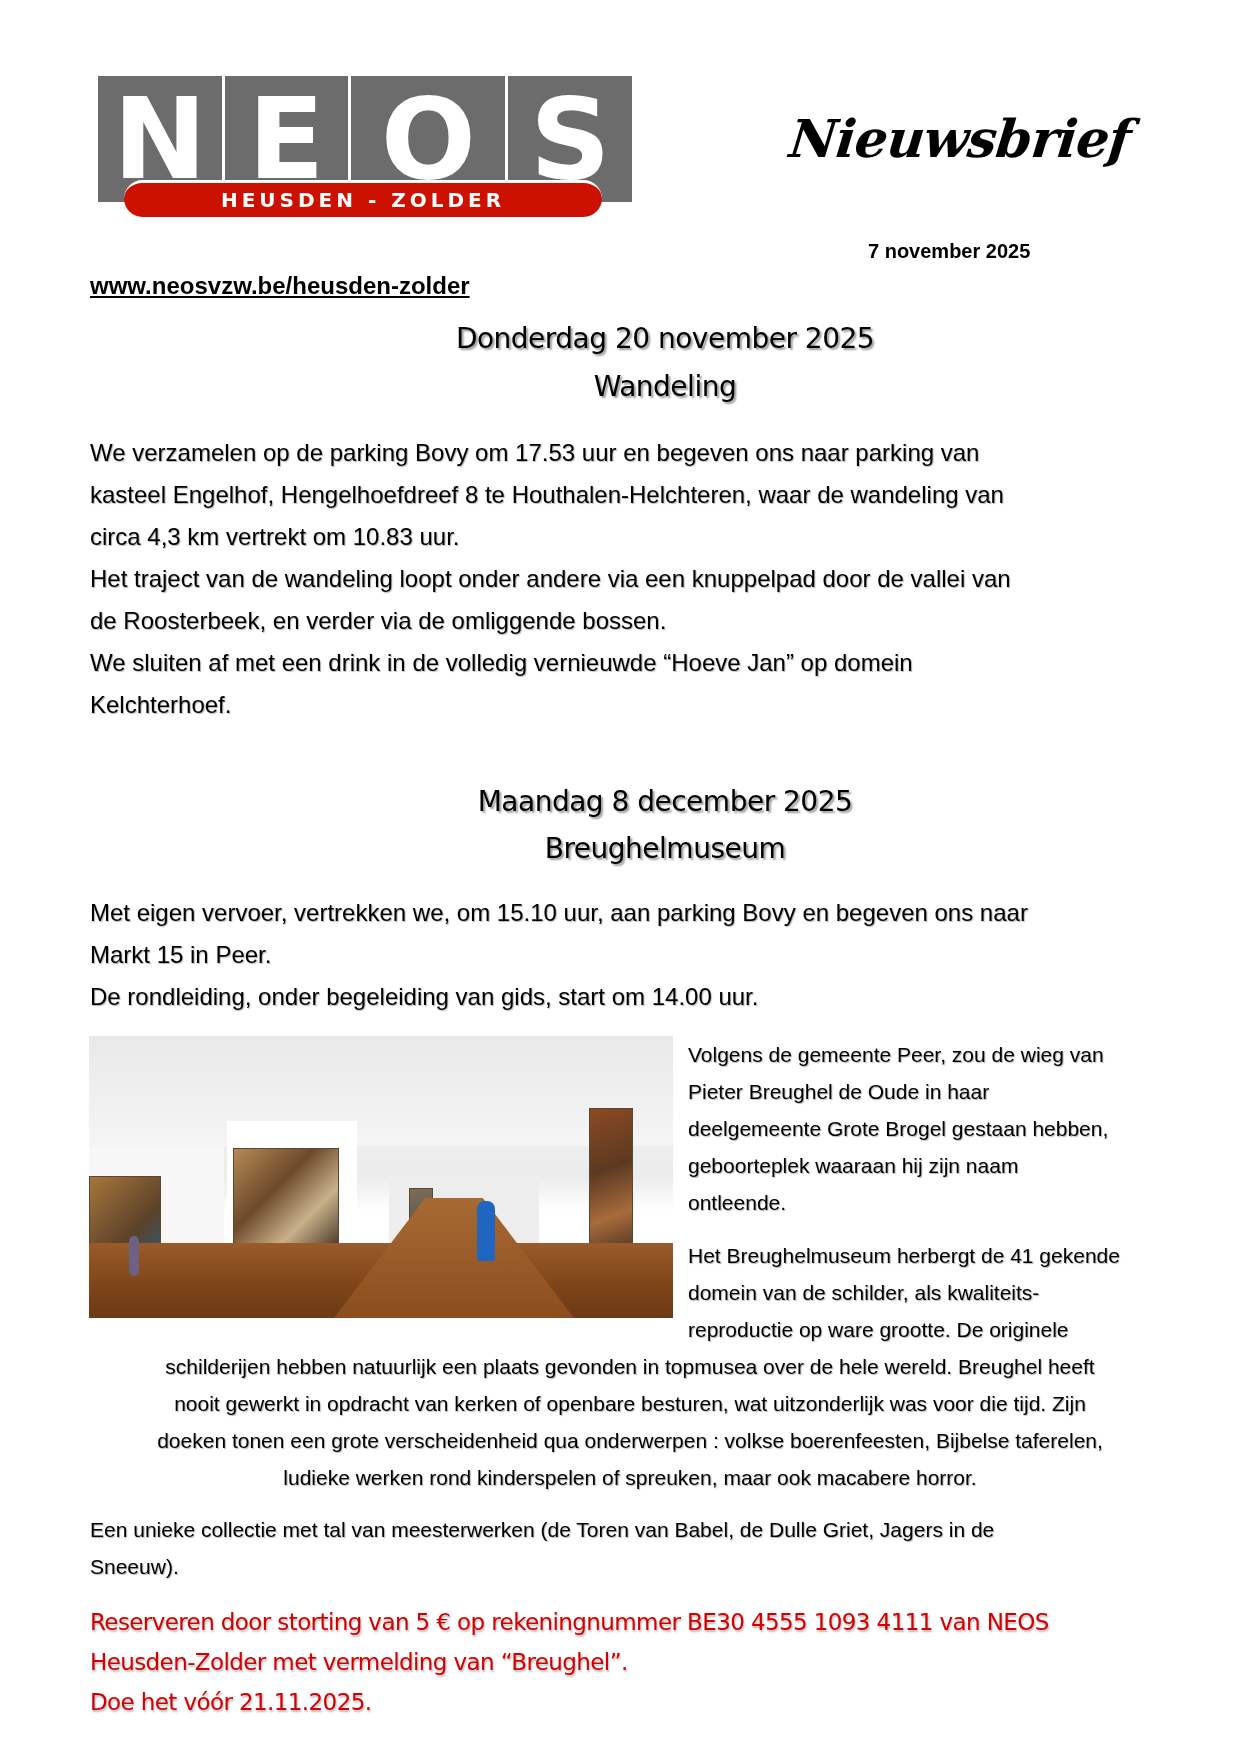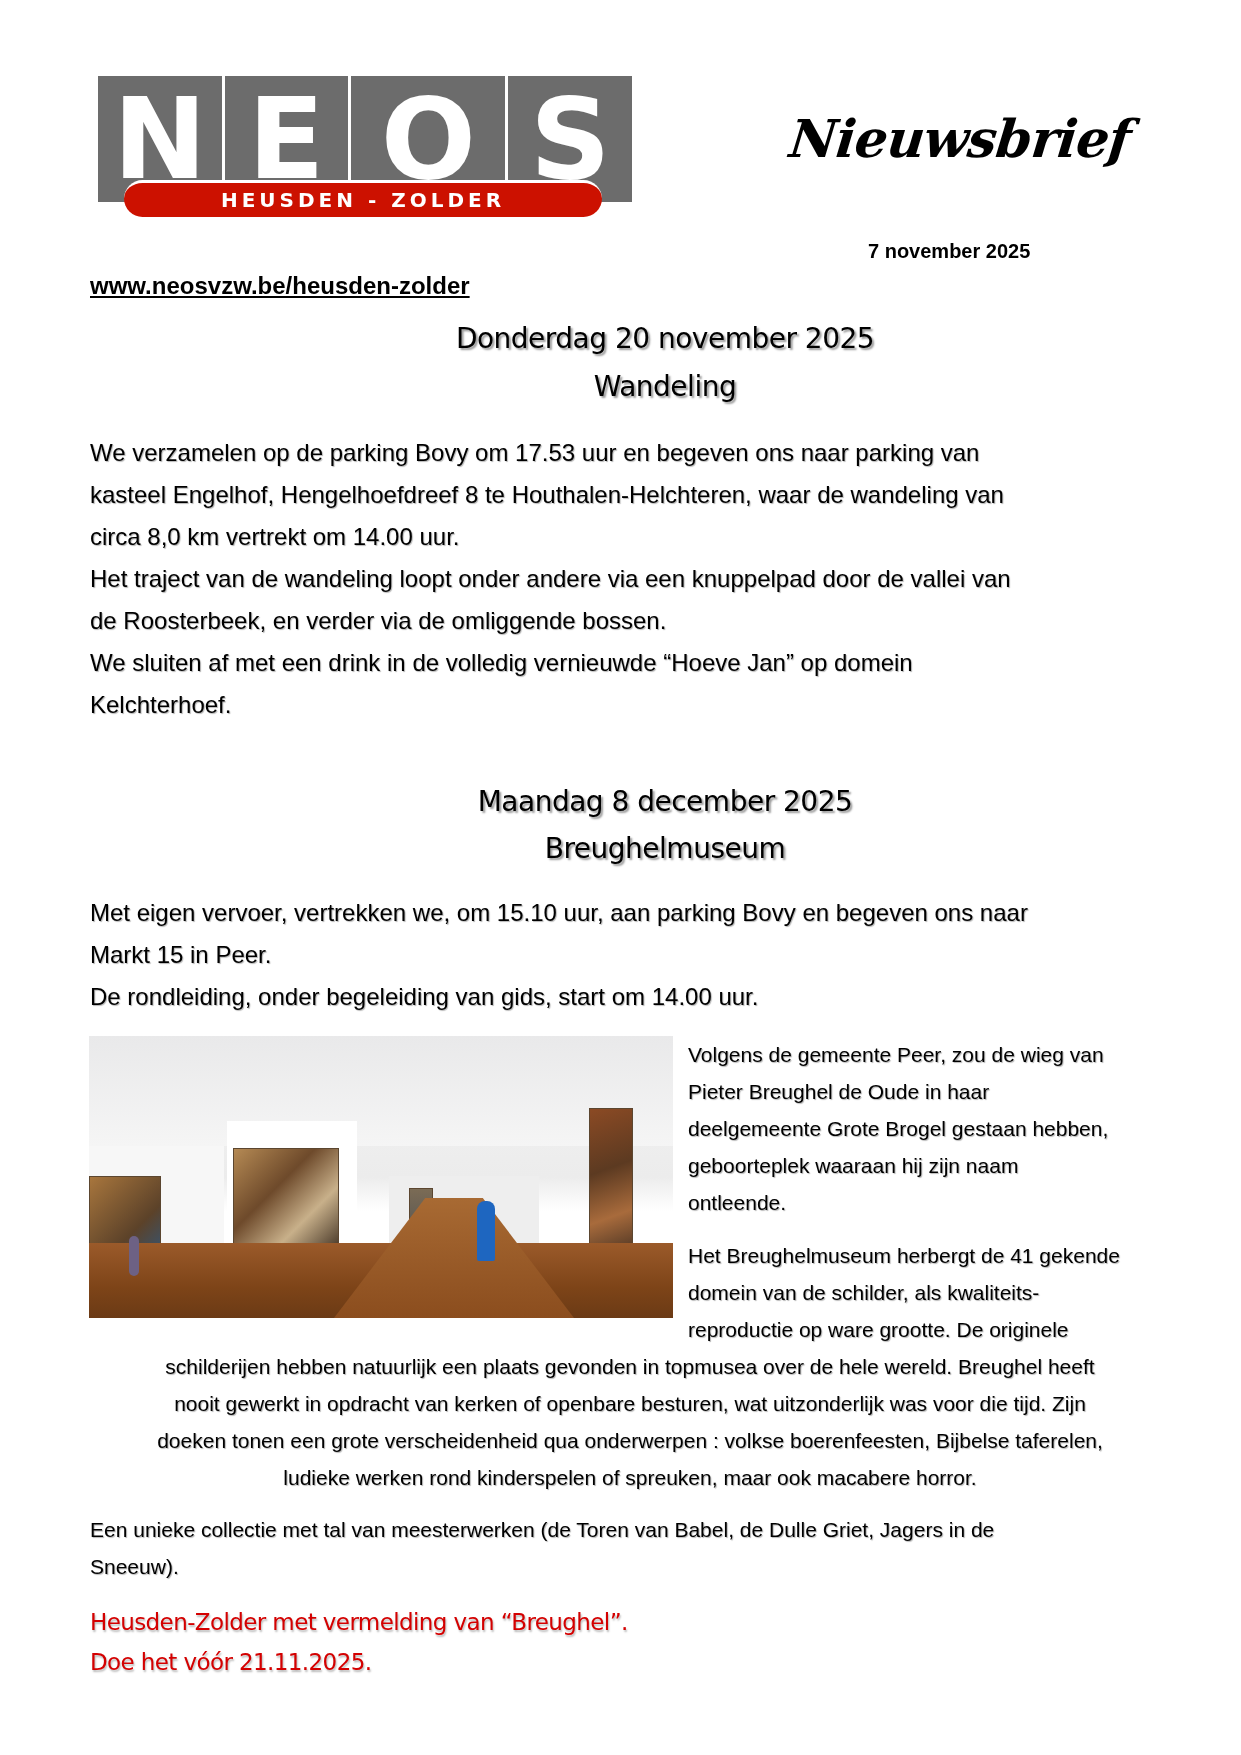--- a/index.html
+++ b/index.html
@@ -77,21 +77,21 @@
 <div class="masthead">Nieuwsbrief</div>
 <div class="issue-date">7 november 2025</div>
 <a class="site-link">www.neosvzw.be/heusden-zolder</a>
 
 <div class="event-heading" style="top:322px;">Donderdag 20 november 2025</div>
 <div class="event-heading" style="top:370px;">Wandeling</div>
 
 <div class="para" style="top:432px;">
   <span class="line">We verzamelen op de parking Bovy om 17.53 uur en begeven ons naar parking van</span>
   <span class="line">kasteel Engelhof, Hengelhoefdreef 8 te Houthalen-Helchteren, waar de wandeling van</span>
-  <span class="line">circa 8,0 km vertrekt om 14.00 uur.</span>
+  <span class="line">circa 4,3 km vertrekt om 10.83 uur.</span>
   <span class="line">Het traject van de wandeling loopt onder andere via een knuppelpad door de vallei van</span>
   <span class="line">de Roosterbeek, en verder via de omliggende bossen.</span>
   <span class="line">We sluiten af met een drink in de volledig vernieuwde “Hoeve Jan” op domein</span>
   <span class="line">Kelchterhoef.</span>
 </div>
 
 <div class="event-heading" style="top:785px;">Maandag 8 december 2025</div>
 <div class="event-heading" style="top:832px;">Breughelmuseum</div>
 
 <div class="para" style="top:892px;">
@@ -135,15 +135,16 @@
   <span class="line">doeken tonen een grote verscheidenheid qua onderwerpen : volkse boerenfeesten, Bijbelse taferelen,</span>
   <span class="line">ludieke werken rond kinderspelen of spreuken, maar ook macabere horror.</span>
 </div>
 
 <div class="para small" style="top:1511px;">
   <span class="line">Een unieke collectie met tal van meesterwerken (de Toren van Babel, de Dulle Griet, Jagers in de</span>
   <span class="line">Sneeuw).</span>
 </div>
 
 <div class="para red" style="top:1602px;">
+  <span class="line">Reserveren door storting van 5 € op rekeningnummer BE30 4555 1093 4111 van NEOS</span>
   <span class="line">Heusden-Zolder met vermelding van “Breughel”.</span>
   <span class="line">Doe het vóór 21.11.2025.</span>
 </div>
 
 </body></html>

